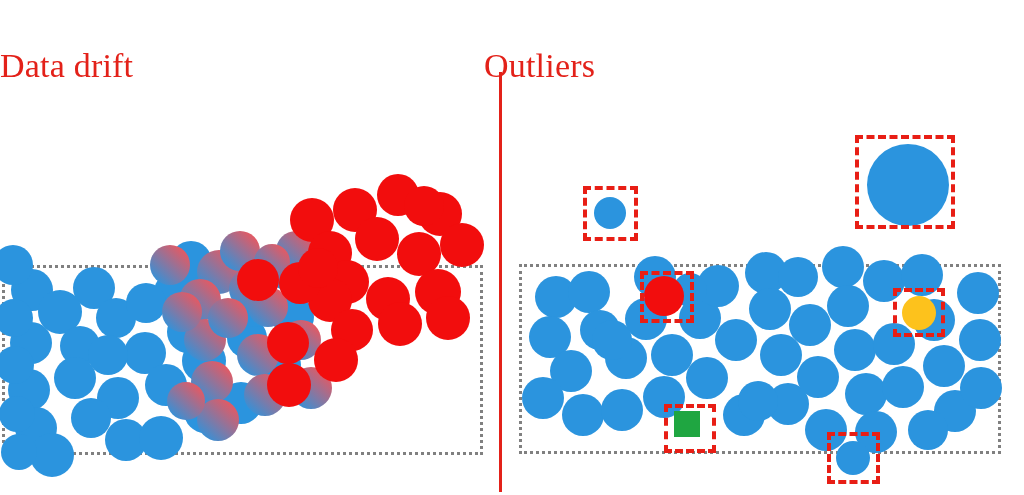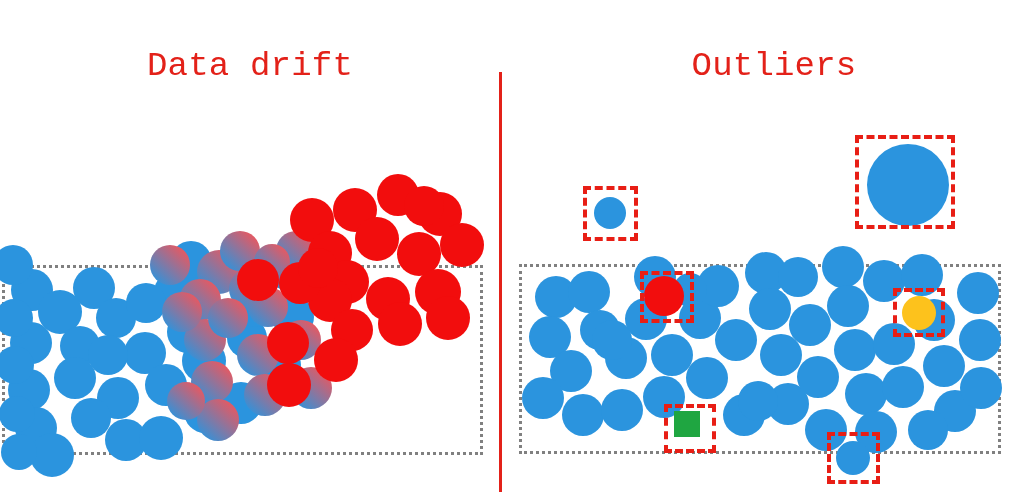--- a/index.html
+++ b/index.html
@@ -25,25 +25,25 @@
     top: 0;
     height: 495px;
   }
   #panel-drift { left: 0; width: 500px; }
   #panel-outliers { left: 484px; width: 580px; }
 
   .panel-title {
     position: absolute;
     top: 44px;
     width: 100%;
-    text-align: center;
+    text-align: left;
     font-size: 34px;
     line-height: 44px;
     color: #e32119;
-    font-family: Liberation Mono, monospace;
+    font-family: Liberation Serif, serif;
     letter-spacing: 0.2px;
     white-space: nowrap;
   }
 
   .divider {
     position: absolute;
     left: 499px;
     top: 72px;
     width: 3px;
     height: 420px;

